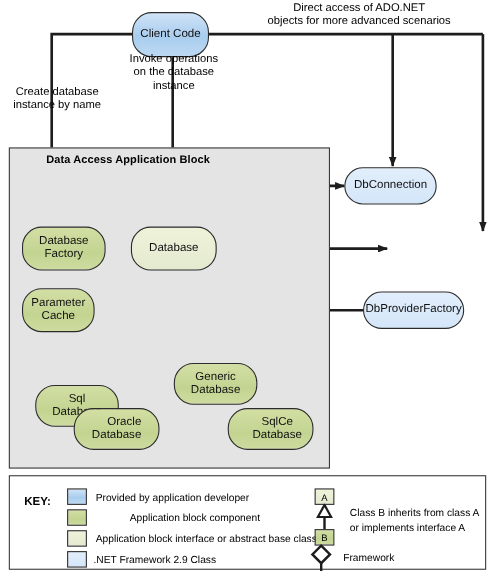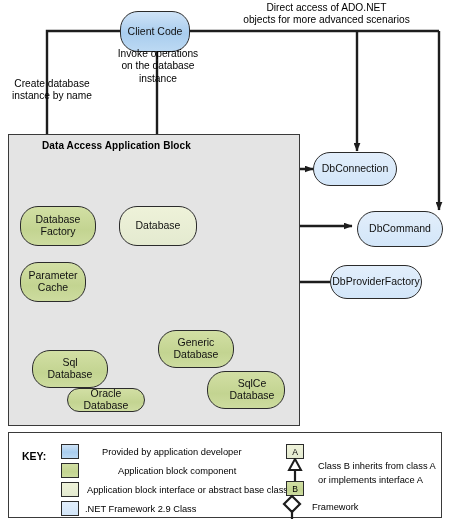--- a/index.html
+++ b/index.html
@@ -125,49 +125,46 @@
   </div>
 
   <div class="node fill-comp" style="left:32px;top:330px;width:76px;height:38px;margin-top:20px;">
     <span>Sql<br>Database</span>
   </div>
 
   <div class="node fill-comp" style="left:158px;top:330px;width:76px;height:38px;">
     <span>Generic<br>Database</span>
   </div>
 
-  <div class="node fill-comp" style="left:67px;top:388px;width:78px;height:24px;">
+  <div class="node fill-comp" style="left:67px;top:371px;width:78px;height:38px;text-align:right;">
     <span>Oracle<br>Database</span>
   </div>
 
   <div class="node fill-comp" style="left:207px;top:371px;width:78px;height:38px;padding-left:12px;">
     <span>SqlCe<br>Database</span>
   </div>
 
   <div class="node fill-net" style="left:313px;top:152px;width:84px;height:34px;">
     <span>DbConnection</span>
   </div>
 
-  <div class="node fill-net" style="left:357px;top:211px;width:86px;height:36px;">
-    <span>DbCommand</span>
-  </div>
 
   <div class="node fill-net" style="left:330px;top:265px;width:92px;height:34px;">
     <span>DbProviderFactory</span>
   </div>
 
   <div id="legend"></div>
   <div id="key-label">KEY:</div>
 
   <div class="sw fill-dev" style="left:61px;top:444px;"></div>
   <div class="sw fill-comp" style="left:61px;top:463px;"></div>
   <div class="sw fill-iface" style="left:61px;top:482px;"></div>
   <div class="sw fill-net" style="left:61px;top:501px;"></div>
 
-  <div class="lg-txt" style="left:102px;top:447px;">Provided by application developer</div>
+  <div class="lg-txt" style="left:87px;top:447px;">Provided by application developer</div>
   <div class="lg-txt" style="left:87px;top:466px;margin-left:31px;">Application block component</div>
   <div class="lg-txt" style="left:87px;top:485px;">Application block interface or abstract base class</div>
   <div class="lg-txt" style="left:85px;top:504px;">  .NET Framework 2.9 Class</div>
 
   <div class="minibox fill-iface" style="left:286px;top:444px;">
     <span>A</span>
   </div>
   <div class="minibox fill-comp" style="left:286px;top:481px;">
     <span>B</span>
   </div>

